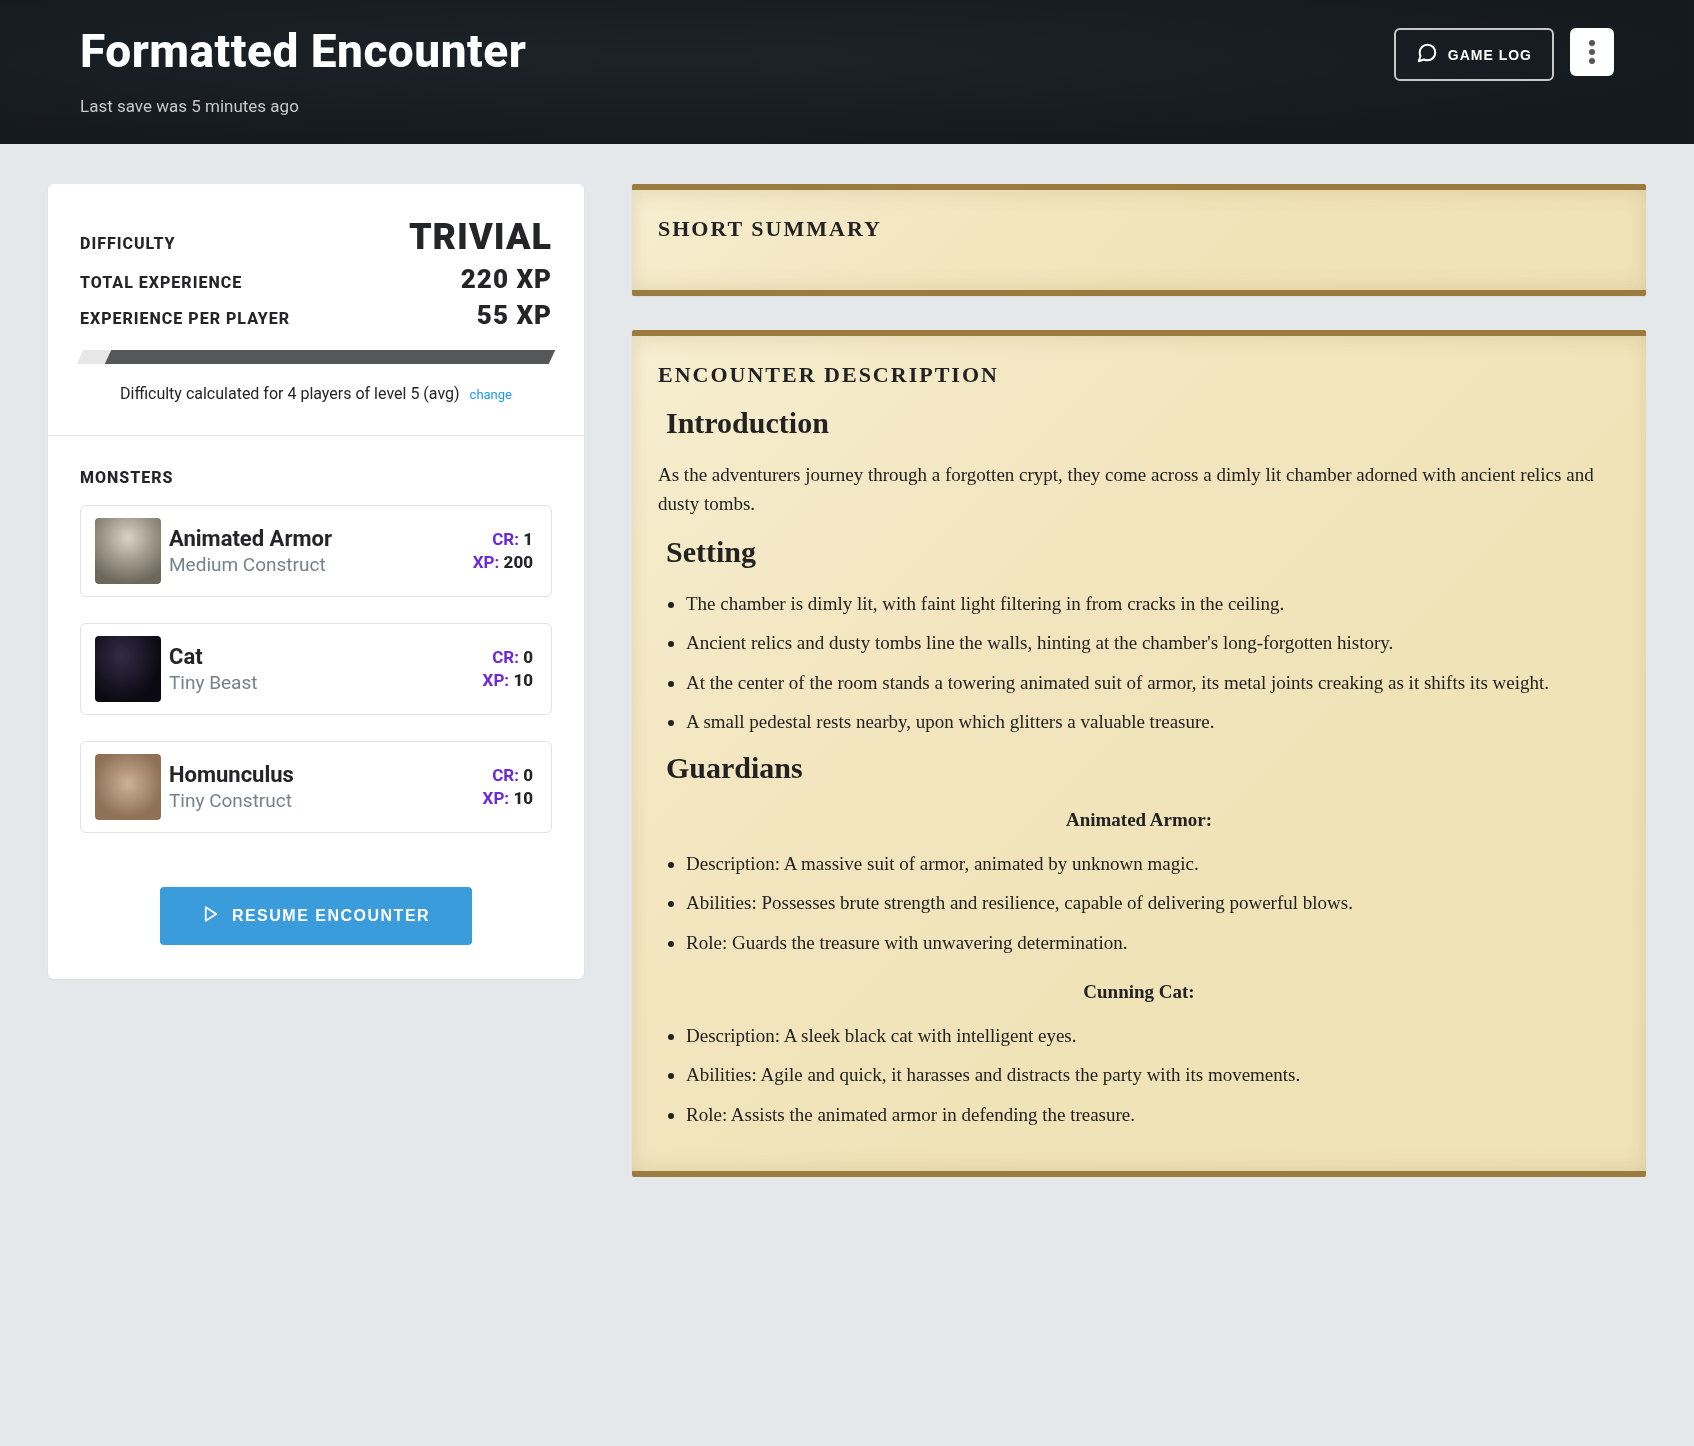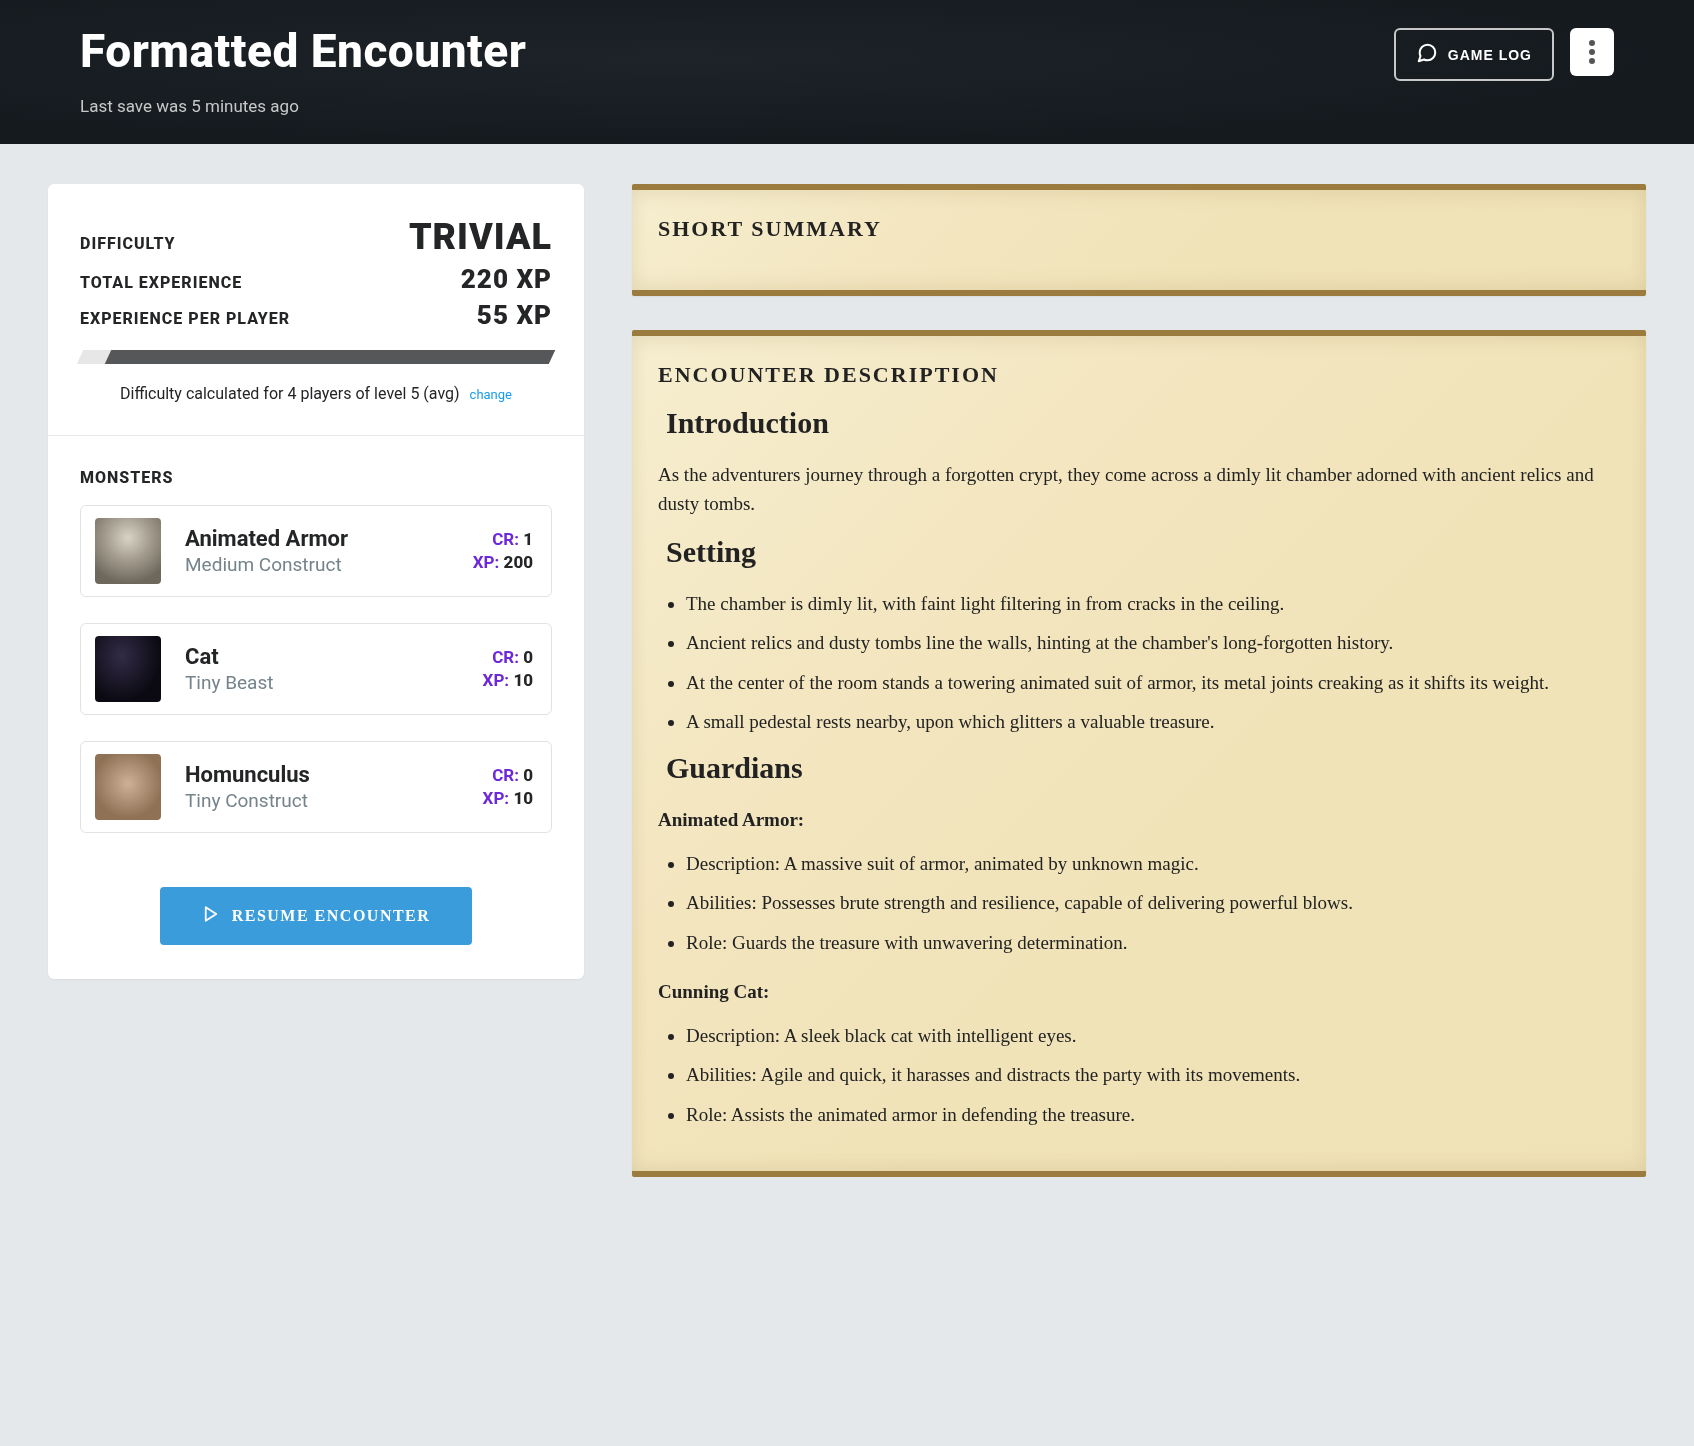--- a/index.html
+++ b/index.html
@@ -43,59 +43,59 @@
 .bar-bg { position: absolute; inset: 0; background: #e7e7e7; transform: skewX(-25deg); transform-origin: left; }
 .bar-fill { position: absolute; top: 0; bottom: 0; left: 6%; right: 0; background: #555759; transform: skewX(-25deg); }
 .diff-caption { text-align: center; font-size: 16px; color: #242527; margin-top: 20px; }
 .change-link { color: #1b9af0; font-size: 13px; cursor: pointer; margin-left: 6px; }
 
 .divider { border-top: 1px solid #e7e7e7; }
 
 .monsters-label { font-weight: 800; letter-spacing: 1px; font-size: 16px; margin-bottom: 18px; }
 
 .monster-card {
-  display: flex; align-items: center; gap: 24px;
+  display: flex; align-items: center; gap: 8px;
   border: 1px solid #e2e2e2; border-radius: 6px; padding: 12px 18px 12px 14px;
   margin-bottom: 26px; cursor: pointer;
 }
 .monster-card:last-of-type { margin-bottom: 0; }
 .monster-thumb { width: 66px; height: 66px; border-radius: 4px; flex-shrink: 0; }
 .thumb-armor { background: radial-gradient(circle at 50% 30%, #d9d3c6 0%, #a39c8e 40%, #6e675c 80%); }
 .thumb-cat { background: radial-gradient(ellipse at 40% 30%, #332b47, #0b0a12 70%), #1a1626; }
 .thumb-hom { background: radial-gradient(circle at 50% 45%, #cdb095, #8f7156 70%); }
 .monster-info { flex: 1; }
 .monster-name { font-size: 22px; font-weight: 700; color: #242527; }
 .monster-type { font-size: 19px; color: #75838b; margin-top: 2px; }
 .monster-stats { text-align: right; font-size: 17px; font-weight: 800; color: #242527; line-height: 1.35; }
 .monster-stats .lbl { color: #6d28d9; font-weight: 700; text-align: right; }
 
 .resume-row { padding: 22px 32px 34px; display: flex; justify-content: center; }
 .resume-btn {
   display: inline-flex; align-items: center; gap: 12px;
   background: #3b9cdc; color: #fff; border: none; border-radius: 4px;
   font-weight: 800; letter-spacing: 1.5px; font-size: 16px;
-  padding: 18px 42px; cursor: pointer; font-family: Liberation Serif, serif;
+  padding: 18px 42px; cursor: pointer;
 }
 
 .main { flex: 1; display: flex; flex-direction: column; gap: 34px; min-width: 0; }
 
 .parchment {
   background: linear-gradient(135deg, #f6eecf 0%, #f3e6c0 30%, #f0e3b8 60%, #efe2b6 100%);
   border-top: 6px solid #9c7b3e;
   border-bottom: 6px solid #9c7b3e;
   padding: 26px 26px 30px 26px;
   box-shadow: inset 0 6px 18px rgba(110,90,40,0.08), inset 0 -6px 18px rgba(110,90,40,0.08), 0 1px 2px rgba(0,0,0,0.05);
   border-radius: 2px;
   color: #222;
 }
 .parch-h { font-family: Georgia, "Times New Roman", serif; font-size: 22px; font-weight: 800; letter-spacing: 2px; margin-bottom: 18px; }
 .parch-p { font-family: Georgia, serif; font-size: 19px; line-height: 1.55; }
 
 .parch-h2 { font-family: Georgia, serif; font-size: 30px; font-weight: 800; margin: 14px 8px 20px; }
-.parch-h3 { font-family: Georgia, serif; font-size: 19px; font-weight: 800; margin: 24px 0 18px; }
+.parch-h3 { font-family: Georgia, serif; font-size: 19px; font-weight: 800; margin: 24px 0 18px; text-align: center; }
 .parch-text { font-family: Georgia, serif; font-size: 19px; line-height: 1.55; margin-bottom: 16px; }
 .parch-ul { list-style: disc; padding-left: 28px; margin: 8px 0 12px; }
 .parch-ul li { font-family: Georgia, serif; font-size: 19px; line-height: 1.55; margin-bottom: 10px; }
 
 .icon-chat { display: inline-block; }
 .icon-play { display: inline-block; }
 </style>
 </head>
 <body>
 

